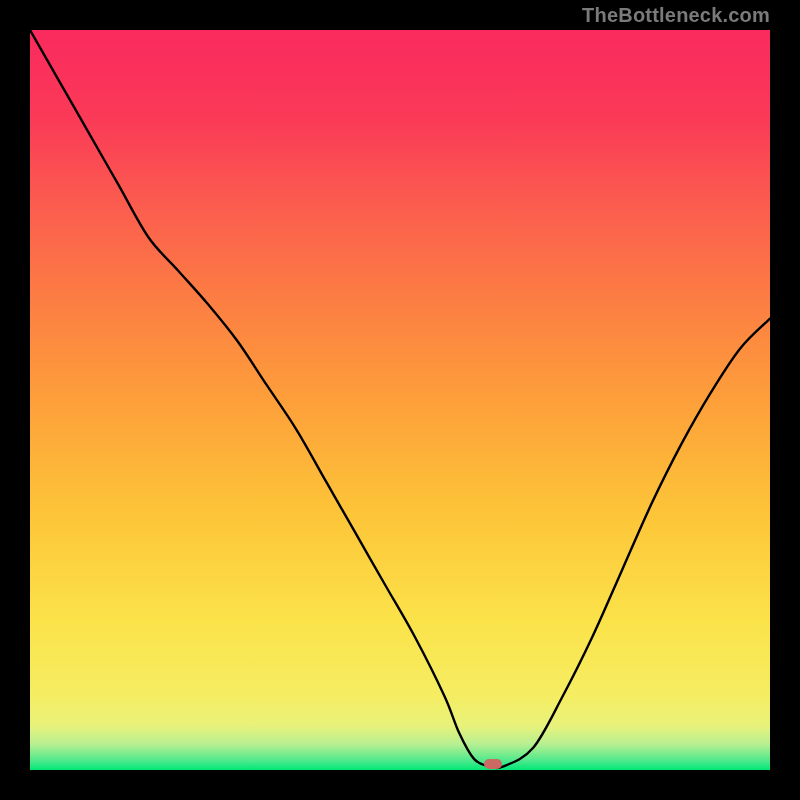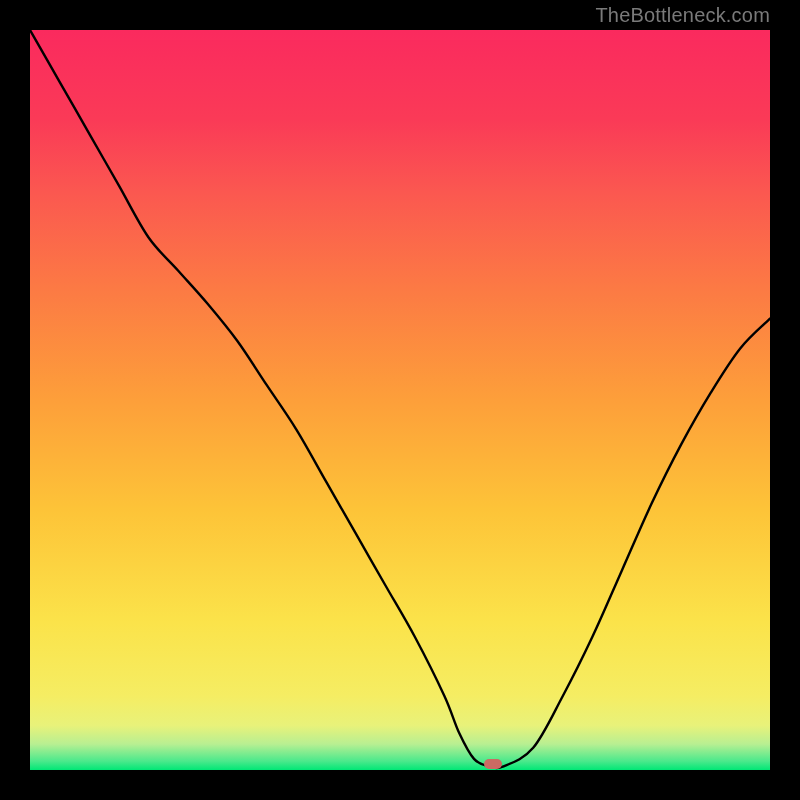--- a/index.html
+++ b/index.html
@@ -53,21 +53,21 @@
     border-radius: 5px;
     background: #cb6a63;
     transform: translate(-50%, -50%);
   }
   .attribution {
     position: absolute;
     top: 4px;
     right: 30px;
     font-family: Arial, Helvetica, sans-serif;
     font-size: 20px;
-    font-weight: 400;
+    font-weight: 700;
     color: #7a7a7a;
     letter-spacing: 0.2px;
   }
 </style>
 </head>
 <body>
 
 <div class="frame">
   <div class="attribution">TheBottleneck.com</div>
 

